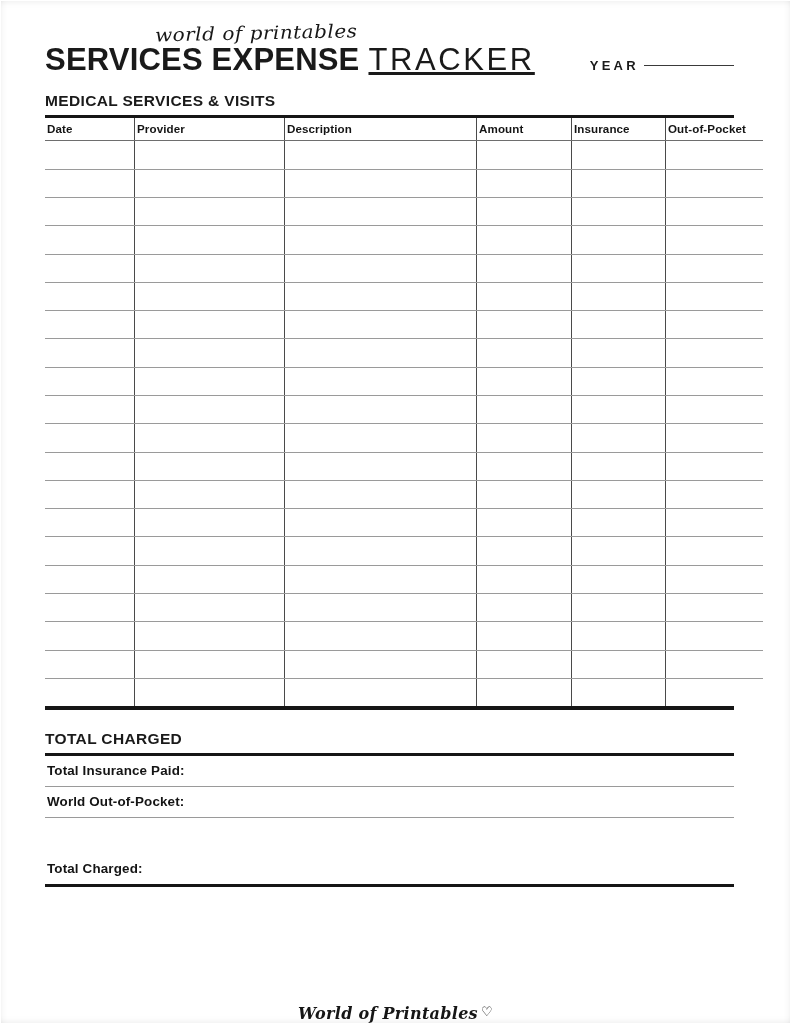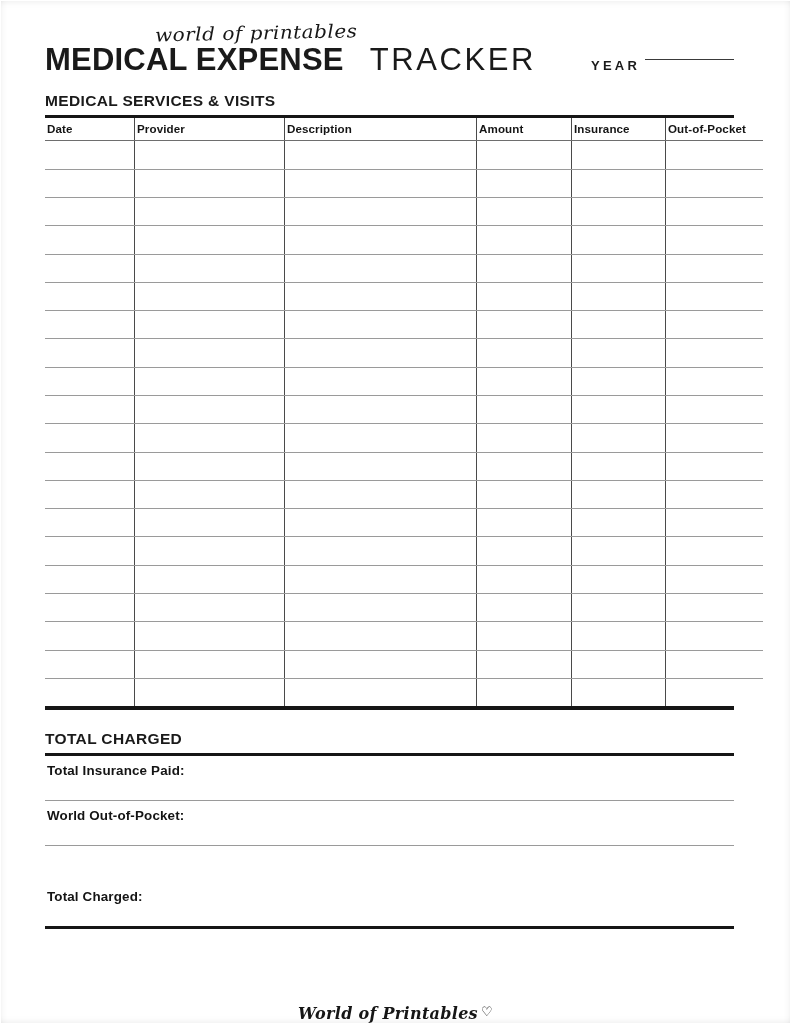--- a/index.html
+++ b/index.html
@@ -77,25 +77,26 @@
     letter-spacing: 0.5px;
     white-space: nowrap;
   }
   .title .t-bold {
     font-weight: 700;
     letter-spacing: 0.2px;
   }
   .title .t-light {
     font-weight: 300;
     letter-spacing: 2.6px;
-    margin-left: 26px;
+    margin-left: 9px;
+    text-decoration: underline;
   }
   .year-wrap {
     display: flex;
-    align-items: flex-start;
+    align-items: center;
     margin-left: 55px;
     flex: 1;
   }
   .year-label {
     font-size: 13px;
     font-weight: 700;
     letter-spacing: 3.2px;
     white-space: nowrap;
   }
   .year-line {
@@ -153,21 +154,21 @@
   .c-amount { width: 90px; }
   .c-insurance { width: 89px; }
   .c-oop { width: 93px; }
 
   
   .totals { margin-top: 0; }
   .total-row {
     font-size: 13.4px;
     font-weight: 600;
     letter-spacing: 0.15px;
-    padding: 7px 0 22px 2px;
+    padding: 7px 0 8px 2px;
     border-bottom: 1px solid #9a9a9a;
     color: #141414;
   }
   .total-row.last { border-bottom: 3.5px solid #161616; margin-top: 36px; }
 
   
   .notes-grid {
     height: 104px;
     width: 100%;
     background-image: radial-gradient(#b9b9b9 0.85px, transparent 0.9px);
@@ -203,21 +204,21 @@
 <body>
 
 <div class="page">
   <div class="content">
 
     <div class="header">
       <div class="script-tag">world of printables</div>
 
       <div class="title-row">
         <div class="title">
-          <span class="t-bold">MEDICAL EXPENSE</span><span class="t-light">TRACKER</span>
+          <span class="t-bold">SERVICES EXPENSE</span><span class="t-light">TRACKER</span>
         </div>
 
         <div class="year-wrap">
           <span class="year-label">YEAR</span>
           <span class="year-line"></span>
         </div>
       </div>
     </div>
 
     <div>

